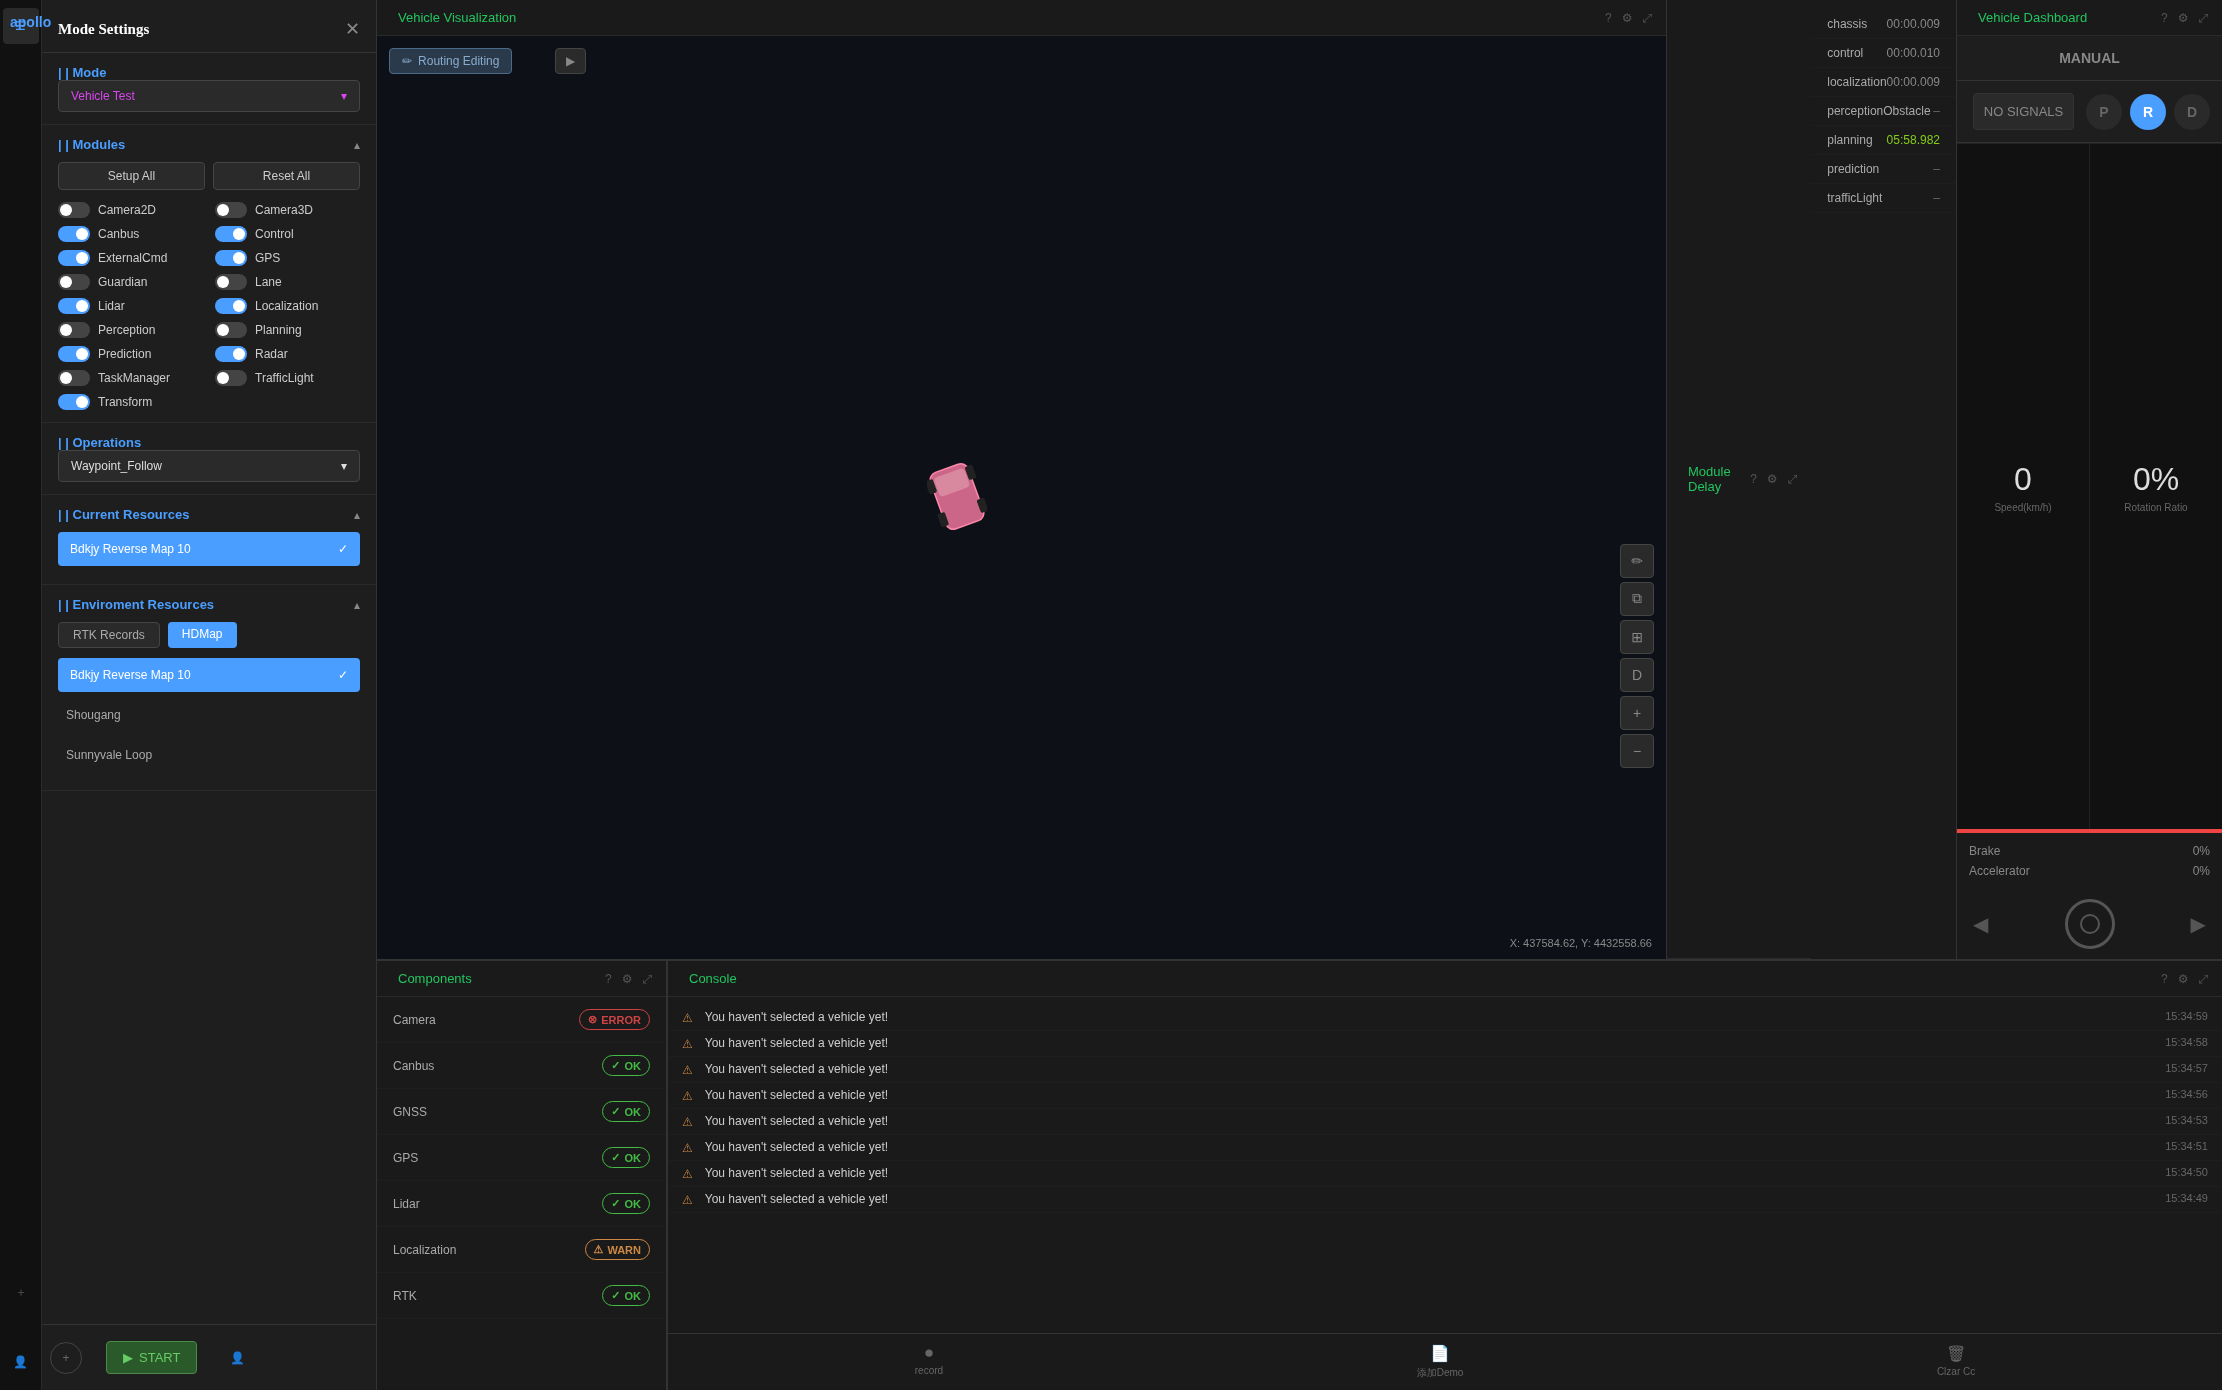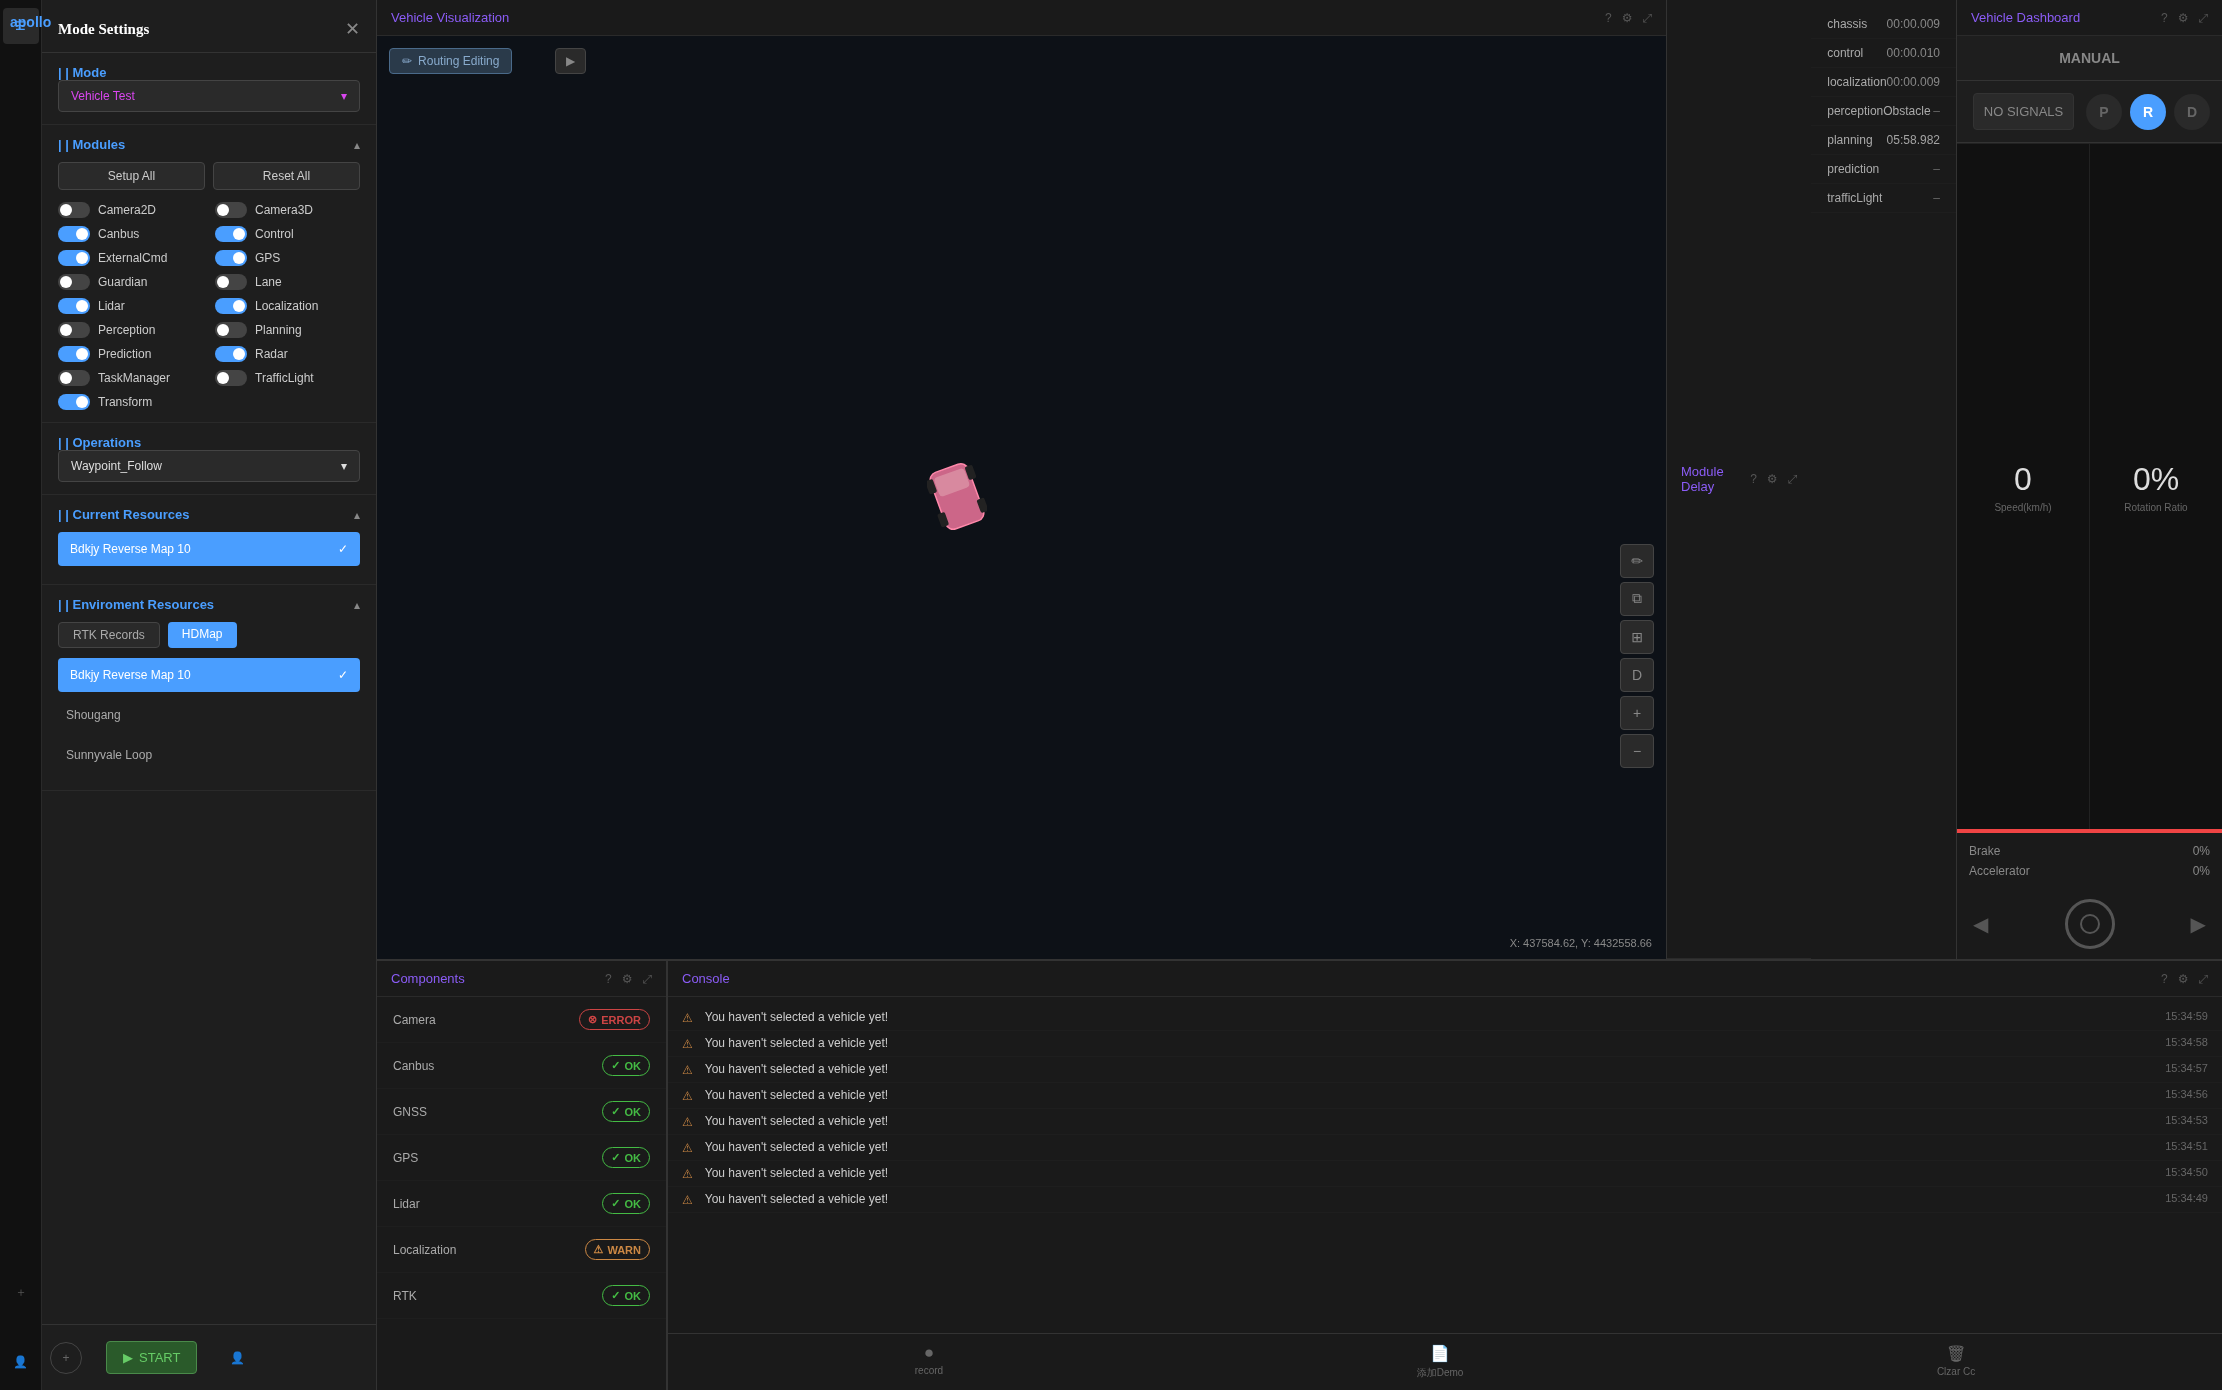--- a/index.html
+++ b/index.html
@@ -253,22 +253,23 @@
     }
     .panel-header {
       display: flex;
       justify-content: space-between;
       align-items: center;
       padding: 10px 14px;
       border-bottom: 1px solid #2a2a2a;
       background: #1a1a1a;
     }
     .panel-title {
-      color: #8b5cf6;
+      color: #22c55e;
       font-size: 13px;
+      margin-left: 7px;
     }
     .panel-icons {
       display: flex;
       gap: 10px;
       color: #555;
     }
     .panel-icon { cursor: pointer; }
 
     .viz-content {
       flex: 1;
@@ -356,21 +357,21 @@
       padding: 10px 0;
     }
     .delay-row {
       display: flex;
       justify-content: space-between;
       padding: 7px 16px;
       border-bottom: 1px solid #1e1e1e;
     }
     .delay-label { color: #aaa; font-size: 12px; }
     .delay-value { color: #888; font-size: 12px; }
-    .delay-value.warning { color: #a3a3a3; }
+    .delay-value.warning { color: #84cc16; }
     .delay-value.dash { color: #666; }
 
     
     .dashboard-panel {
       width: 265px;
       background: #1a1a1a;
       display: flex;
       flex-direction: column;
       flex-shrink: 0;
     }

